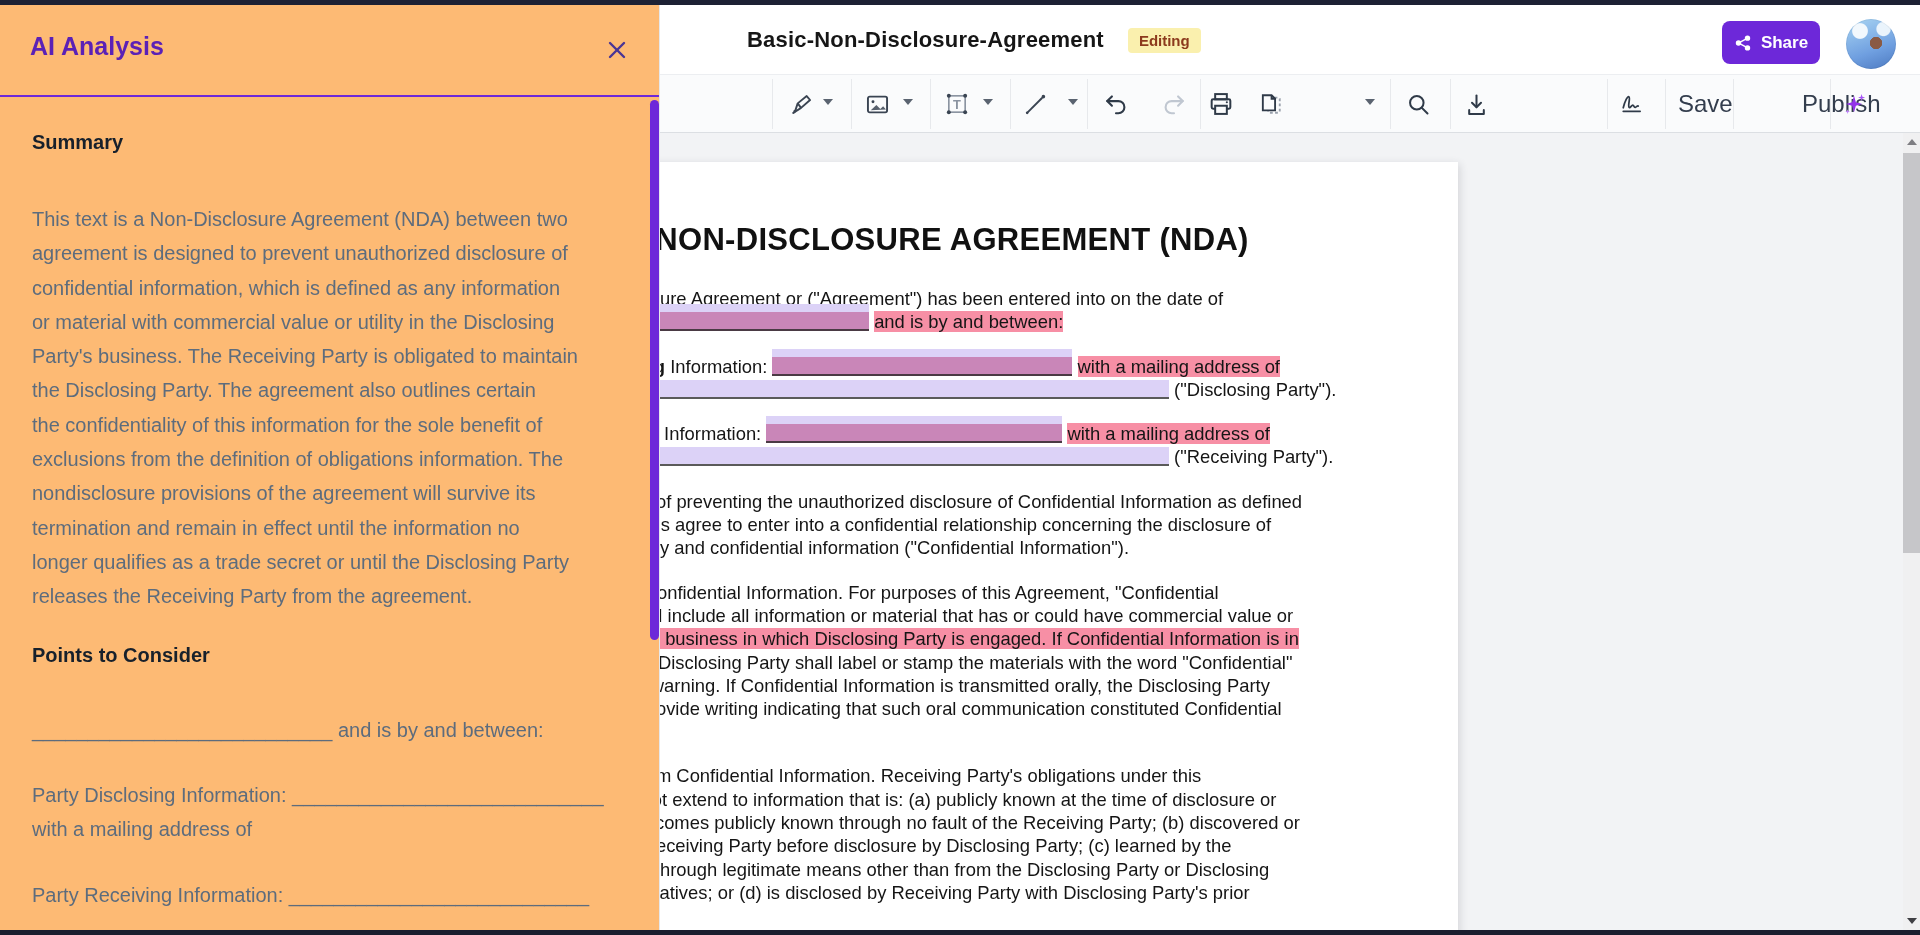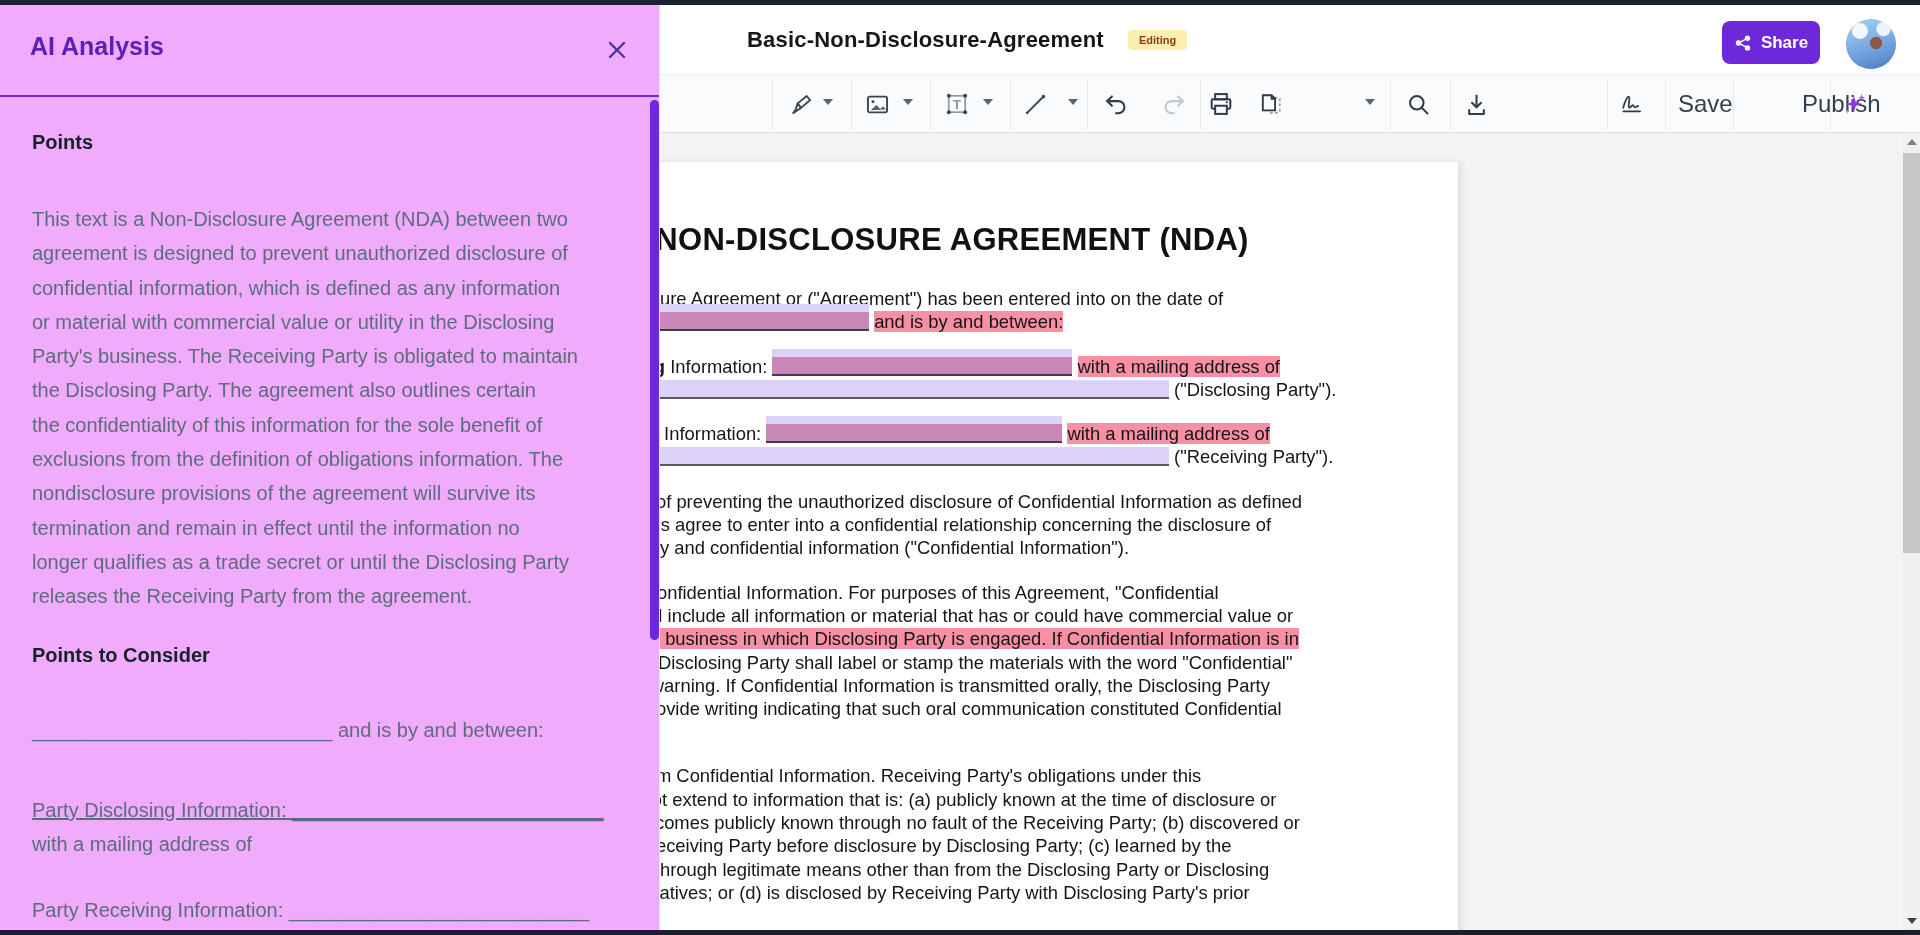--- a/index.html
+++ b/index.html
@@ -7,21 +7,21 @@
               font-family:"Liberation Sans", sans-serif; }
 
   .topbar   { position:absolute; left:0; top:0; width:1920px; height:5px; background:#1D2134; z-index:40; }
   .bottombar{ position:absolute; left:0; bottom:0; width:1920px; height:5px; background:#1A1E2E; z-index:40; }
 
   
   .header { position:absolute; left:0; top:5px; width:1920px; height:70px; background:#fff;
             border-bottom:1px solid #ECEEF1; z-index:5; }
   .title-wrap { position:absolute; left:747px; top:22px; display:flex; align-items:center; gap:24px; }
   .doc-title  { font-size:22px; font-weight:600; color:#161616; letter-spacing:.2px; }
-  .badge { background:#FAF0AE; color:#8C3A1D; font-size:11px; font-weight:700;
+  .badge { background:#FAF0AE; color:#8C3A1D; font-size:15px; font-weight:700;
            padding:4px 11px; border-radius:4px; }
   .share-btn { position:absolute; left:1722px; top:16px; width:98px; height:43px; background:#6D28D9;
                border:none; border-radius:8px; color:#fff; font-size:17px; font-weight:600;
                display:flex; align-items:center; justify-content:center; gap:9px; cursor:pointer;
                font-family:"Liberation Sans", sans-serif; }
   .avatar { position:absolute; left:1846px; top:14px; width:50px; height:50px; border-radius:50%;
             background:
               radial-gradient(circle at 60% 48%, #8A5A44 0 15%, rgba(0,0,0,0) 16%),
               radial-gradient(circle at 28% 24%, #F2F8FD 0 14%, rgba(0,0,0,0) 16%),
               radial-gradient(circle at 75% 20%, #EAF4FC 0 12%, rgba(0,0,0,0) 14%),
@@ -61,35 +61,35 @@
 
   
   .vscroll { position:absolute; left:1903px; top:133px; width:17px; height:797px; background:#F0F0F1; z-index:6; }
   .vs-up   { position:absolute; left:4px; top:6px; width:0; height:0; border-left:5px solid transparent;
              border-right:5px solid transparent; border-bottom:6px solid #7E7E83; }
   .vs-down { position:absolute; left:4px; bottom:6px; width:0; height:0; border-left:5px solid transparent;
              border-right:5px solid transparent; border-top:6px solid #3F3F44; }
   .vs-thumb{ position:absolute; left:0; top:20px; width:17px; height:400px; background:#C6C6C9; }
 
   
-  .panel { position:absolute; left:0; top:5px; width:660px; height:925px; background:#f0abfc;
+  .panel { position:absolute; left:0; top:5px; width:660px; height:925px; background:#fdba74;
            border-right:1px solid #E5E7EB; z-index:20; }
   .panel-header { position:relative; height:92px; border-bottom:2px solid #6D28D9; }
   .panel-title { position:absolute; left:30px; top:27px; font-size:25px; font-weight:700; color:#5B21B6; }
   .panel-close { position:absolute; left:600px; top:28px; width:34px; height:34px; background:none; border:none;
                  cursor:pointer; display:flex; align-items:center; justify-content:center; }
   .panel-thumb { position:absolute; right:0; top:95px; width:9px; height:540px; background:#6D28D9;
                  border-radius:5px; cursor:pointer; }
   .panel-body { padding:34px 42px 0 32px; }
   .sec-heading { font-size:20px; font-weight:700; color:#17202B; }
   .summary-lines { margin-top:48px; }
   .p-line { font-size:20px; line-height:34.3px; color:#5D6C7D; white-space:pre; }
   .points-heading { margin-top:30px; }
   .points-lines .p-line.m1 { margin-top:46px; }
-  .points-lines .p-line.m2 { margin-top:46px;text-decoration:underline; }
+  .points-lines .p-line.m2 { margin-top:31px; }
   .points-lines .p-line.m4 { margin-top:32px; }
 </style>
 </head>
 <body>
 
 <div class="topbar"></div>
 
 <div class="header">
   <div class="title-wrap">
     <span class="doc-title">Basic-Non-Disclosure-Agreement</span>
@@ -284,21 +284,21 @@
       <span style="display:flex;">
         <svg width="22" height="22" viewBox="0 0 22 22" stroke="#4A3595" stroke-width="2.4" stroke-linecap="round">
           <line x1="4" y1="4" x2="18" y2="18"></line>
             <line x1="18" y1="4" x2="4" y2="18"></line>
         </svg>
       </span>
     </button>
   </div>
   <div class="panel-thumb"></div>
   <div class="panel-body">
-    <div class="sec-heading">Points</div>
+    <div class="sec-heading">Summary</div>
     <div class="summary-lines" id="summary-lines">
         <div class="p-line">This text is a Non-Disclosure Agreement (NDA) between two</div>
         <div class="p-line">agreement is designed to prevent unauthorized disclosure of</div>
         <div class="p-line">confidential information, which is defined as any information</div>
         <div class="p-line">or material with commercial value or utility in the Disclosing</div>
         <div class="p-line">Party's business. The Receiving Party is obligated to maintain</div>
         <div class="p-line">the Disclosing Party. The agreement also outlines certain</div>
         <div class="p-line">the confidentiality of this information for the sole benefit of</div>
         <div class="p-line">exclusions from the definition of obligations information. The</div>
         <div class="p-line">nondisclosure provisions of the agreement will survive its</div>

